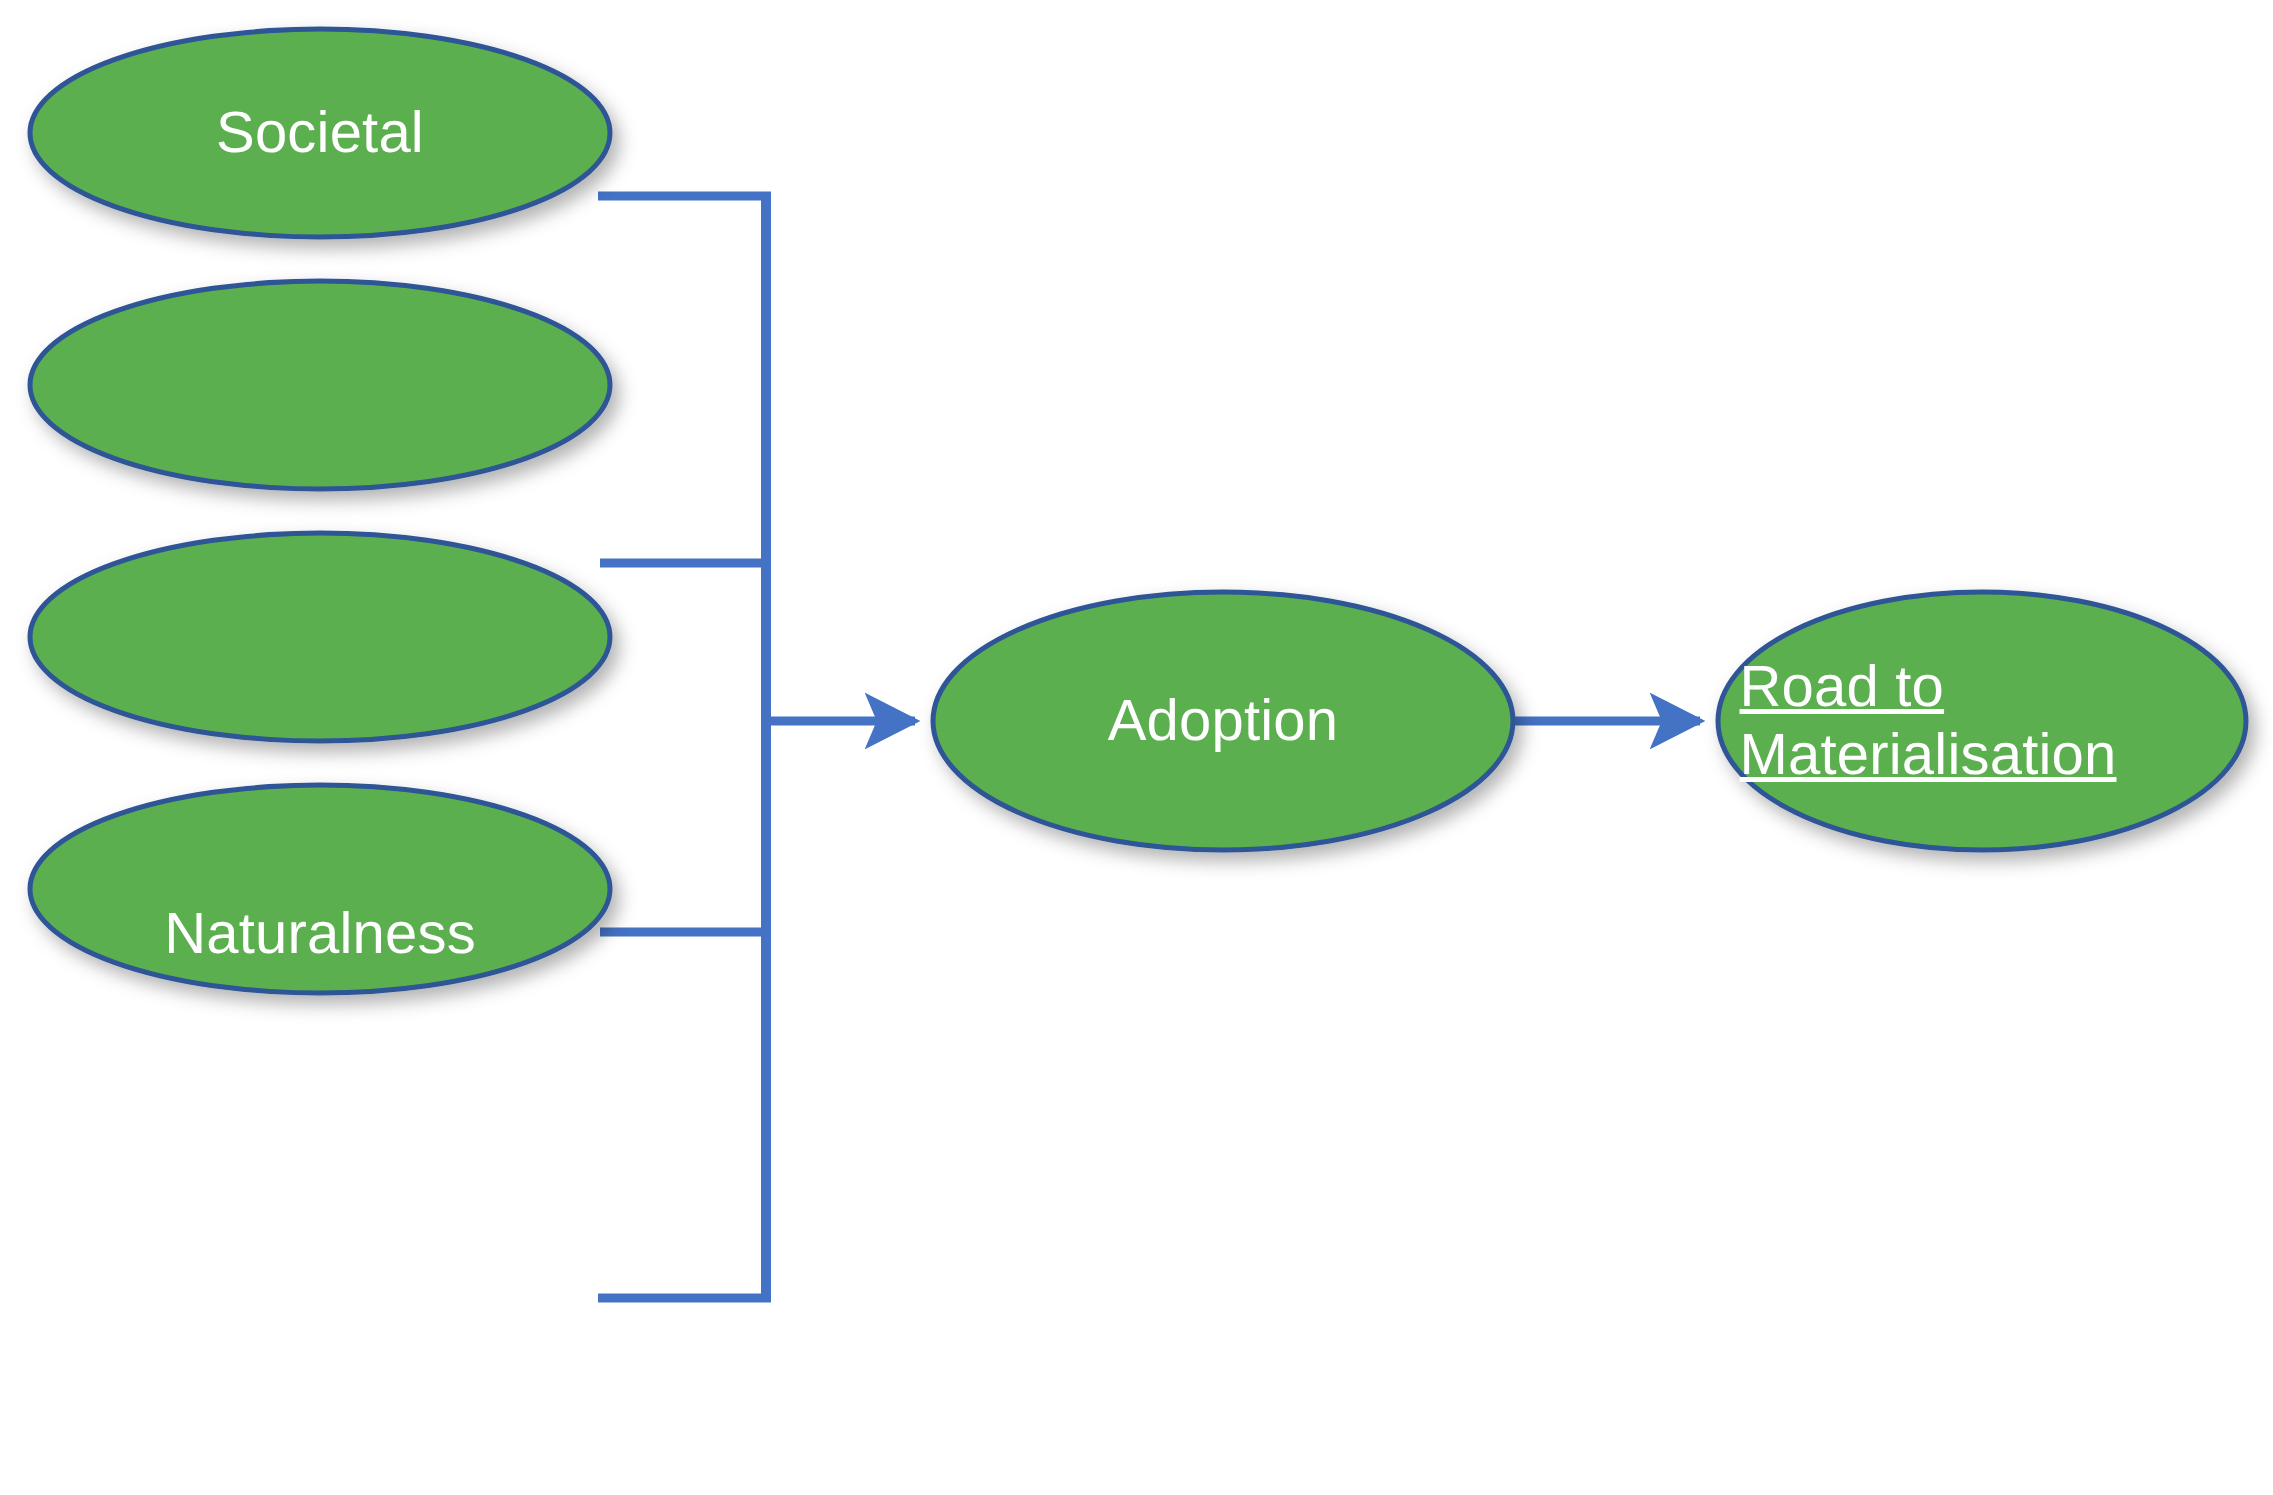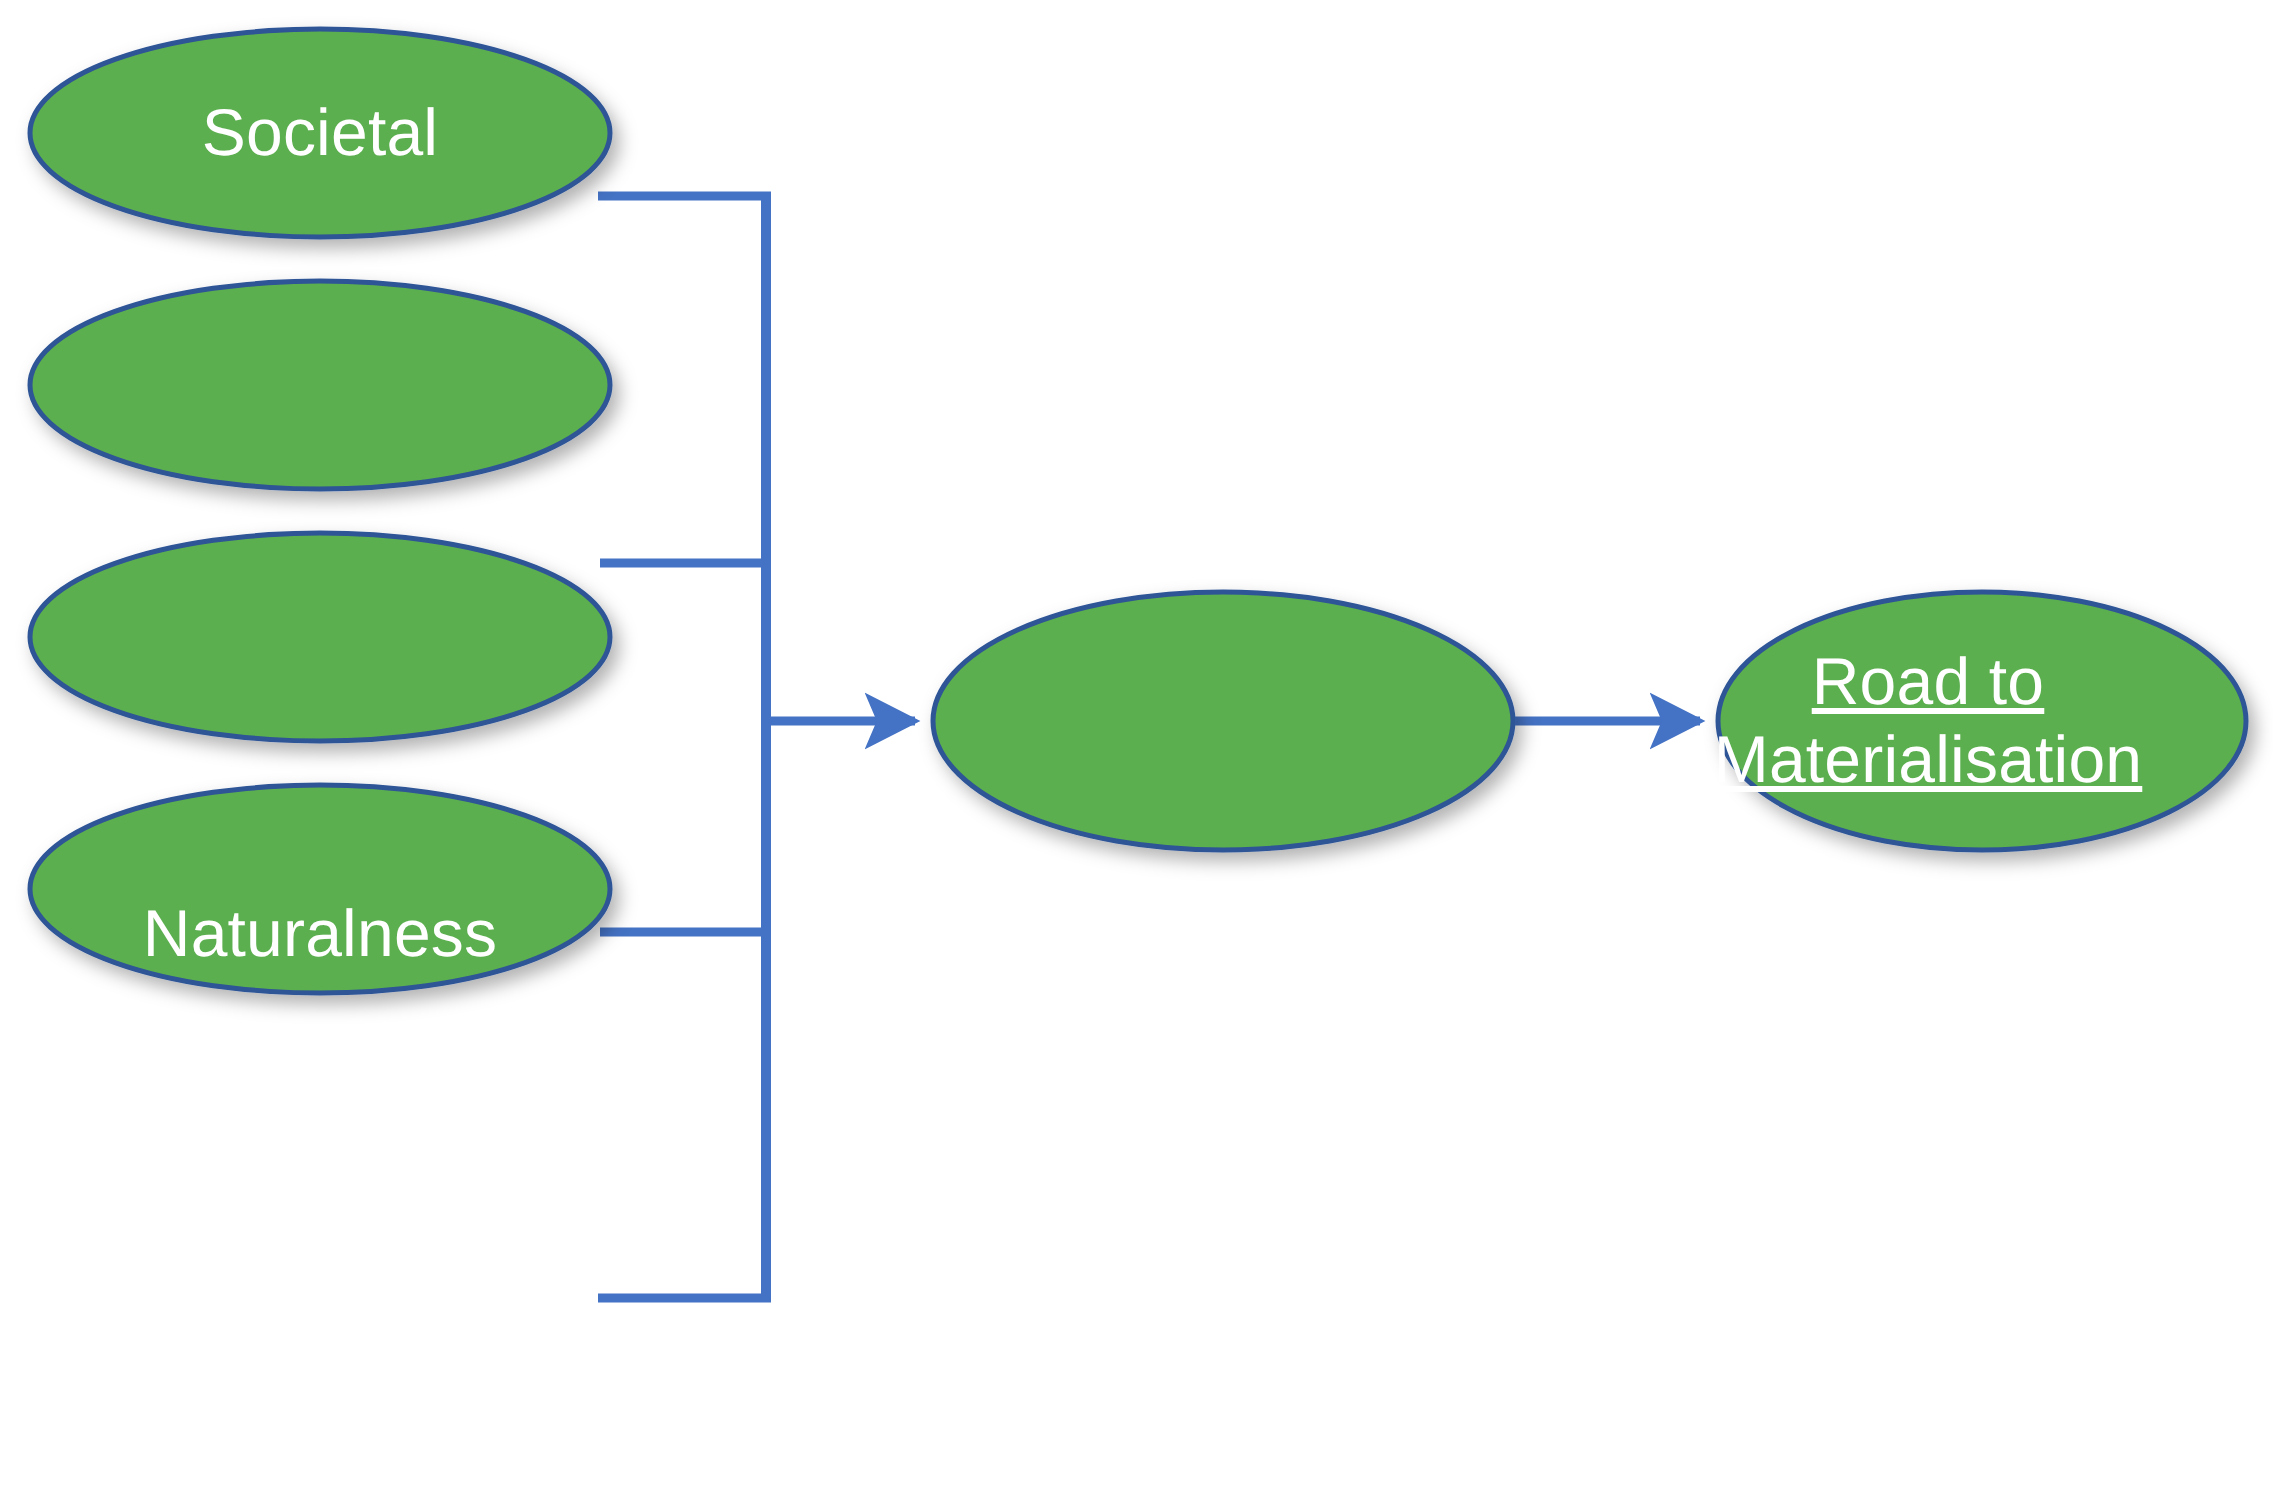--- a/index.html
+++ b/index.html
@@ -22,24 +22,23 @@
     left: 0;
     top: 0;
     width: 2273px;
     height: 1495px;
   }
   .node-label {
     position: absolute;
     display: flex;
     align-items: center;
     justify-content: center;
-    text-align: center;
     color: #ffffff;
     font-family: "Liberation Sans", sans-serif;
-    font-size: 66px;
+    font-size: 58px;
     font-weight: 400;
     line-height: 1.18;
     letter-spacing: 0.2px;
     white-space: pre-line;
     pointer-events: none;
     text-rendering: geometricPrecision;
   }
   .ellipse-hit {
     position: absolute;
     border-radius: 50%;
@@ -80,20 +79,21 @@
       <ellipse cx="1982" cy="721" rx="264" ry="129" fill="#5CAF4F" stroke="#2E5496" stroke-width="5" filter="url(#ellipseShadow)"></ellipse>
     </g>
   </svg>
 
   <div class="node-label" style="left:30px;  top:29px;   width:580px; height:208px;">Societal</div>
 
 
 
   <div class="node-label" style="left:30px;  top:830px;  width:580px; height:208px;">Naturalness</div>
 
+  <div class="node-label" style="left:933px; top:592px;  width:580px; height:258px;">Adoption</div>
 
   <div class="node-label" style="left:1664px;top:592px;  width:528px; height:258px;text-decoration:underline;">Road to
 Materialisation</div>
 
   <div class="ellipse-hit" style="left:30px;  top:29px;   width:580px; height:208px;"></div>
   <div class="ellipse-hit" style="left:30px;  top:281px;  width:580px; height:208px;"></div>
   <div class="ellipse-hit" style="left:30px;  top:533px;  width:580px; height:208px;"></div>
   <div class="ellipse-hit" style="left:30px;  top:785px;  width:580px; height:208px;"></div>
   <div class="ellipse-hit" style="left:933px; top:592px;  width:580px; height:258px;"></div>
   <div class="ellipse-hit" style="left:1718px;top:592px;  width:528px; height:258px;"></div>

